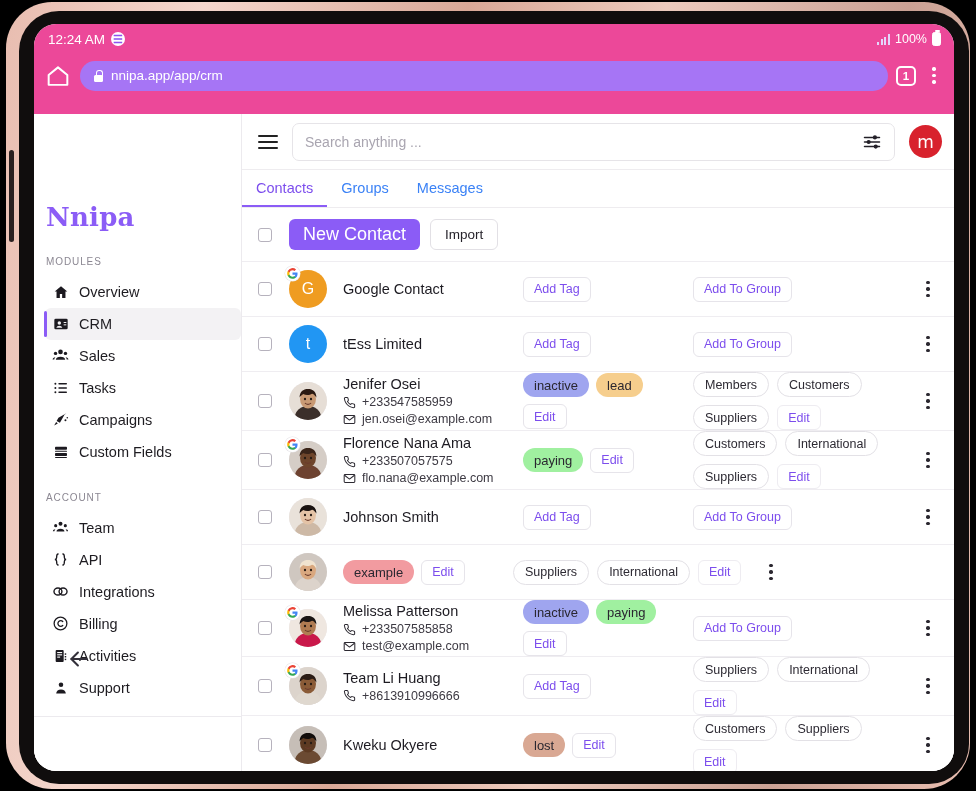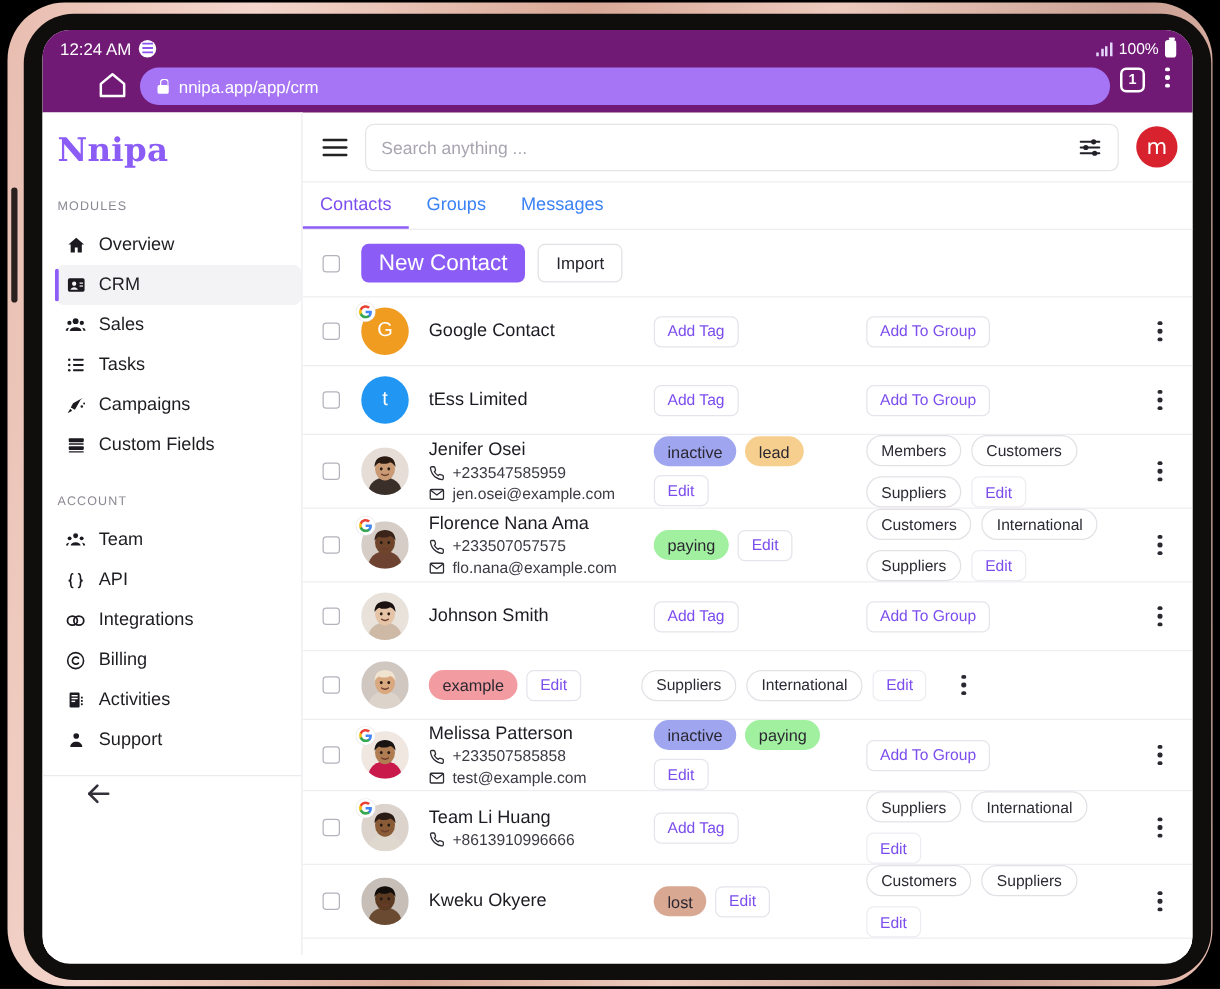--- a/index.html
+++ b/index.html
@@ -38,22 +38,22 @@
     position: absolute;
     left: 28px; top: 22px;
     width: 920px; height: 747px;
     border-radius: 22px;
     overflow: hidden;
     background: #fff;
   }
 
   
   #browser-chrome {
-    background: #701a75;
-    height: 66px;
+    background: #ec4899;
+    height: 90px;
     position: relative;
   }
   #status-bar {
     height: 30px;
     display: flex;
     align-items: center;
     justify-content: space-between;
     padding: 0 13px 0 14px;
     color: #fff;
     font-size: 13.5px;
@@ -77,24 +77,23 @@
     width: 9px; height: 14px; border: 1.6px solid #fff; border-radius: 2.5px;
     background: #fff; position: relative; display: inline-block;
   }
   .battery-glyph::before {
     content:""; position:absolute; top:-3.4px; left:2px;
     width:5px; height:2px; background:#fff; border-radius:1px;
   }
 
   #url-bar-row {
     height: 43px;
-    display: flex; align-items: flex-start;
+    display: flex; align-items: center;
     padding: 0 10px 0 10px;
     gap: 8px;
-    margin-left: 32px;
   }
   #home-icon { width: 28px; height: 28px; flex: 0 0 28px; }
   #url-pill {
     flex: 1 1 auto;
     height: 30px;
     background: #a675f5;
     border-radius: 16px;
     display: flex; align-items: center;
     gap: 8px;
     padding: 0 14px;
@@ -128,20 +127,21 @@
   
   #app { display: flex; height: 674px; background:#fff; }
 
   
   #sidebar {
     width: 208px; flex: 0 0 208px;
     background: #fff;
     border-right: 1px solid #eceaee;
     display: flex; flex-direction: column;
     position: relative;
+    justify-content: center;
   }
   #brand {
     font-size: 26px; font-weight: bold; color: #8b5cf6;
     padding: 16px 0 0 12px; letter-spacing: .2px;
     font-family: "DejaVu Serif", serif;
   }
   .nav-section-label {
     font-size: 10px; color: #8b8792; letter-spacing: .9px;
     padding: 24px 0 9px 12px; text-transform: uppercase;
   }

